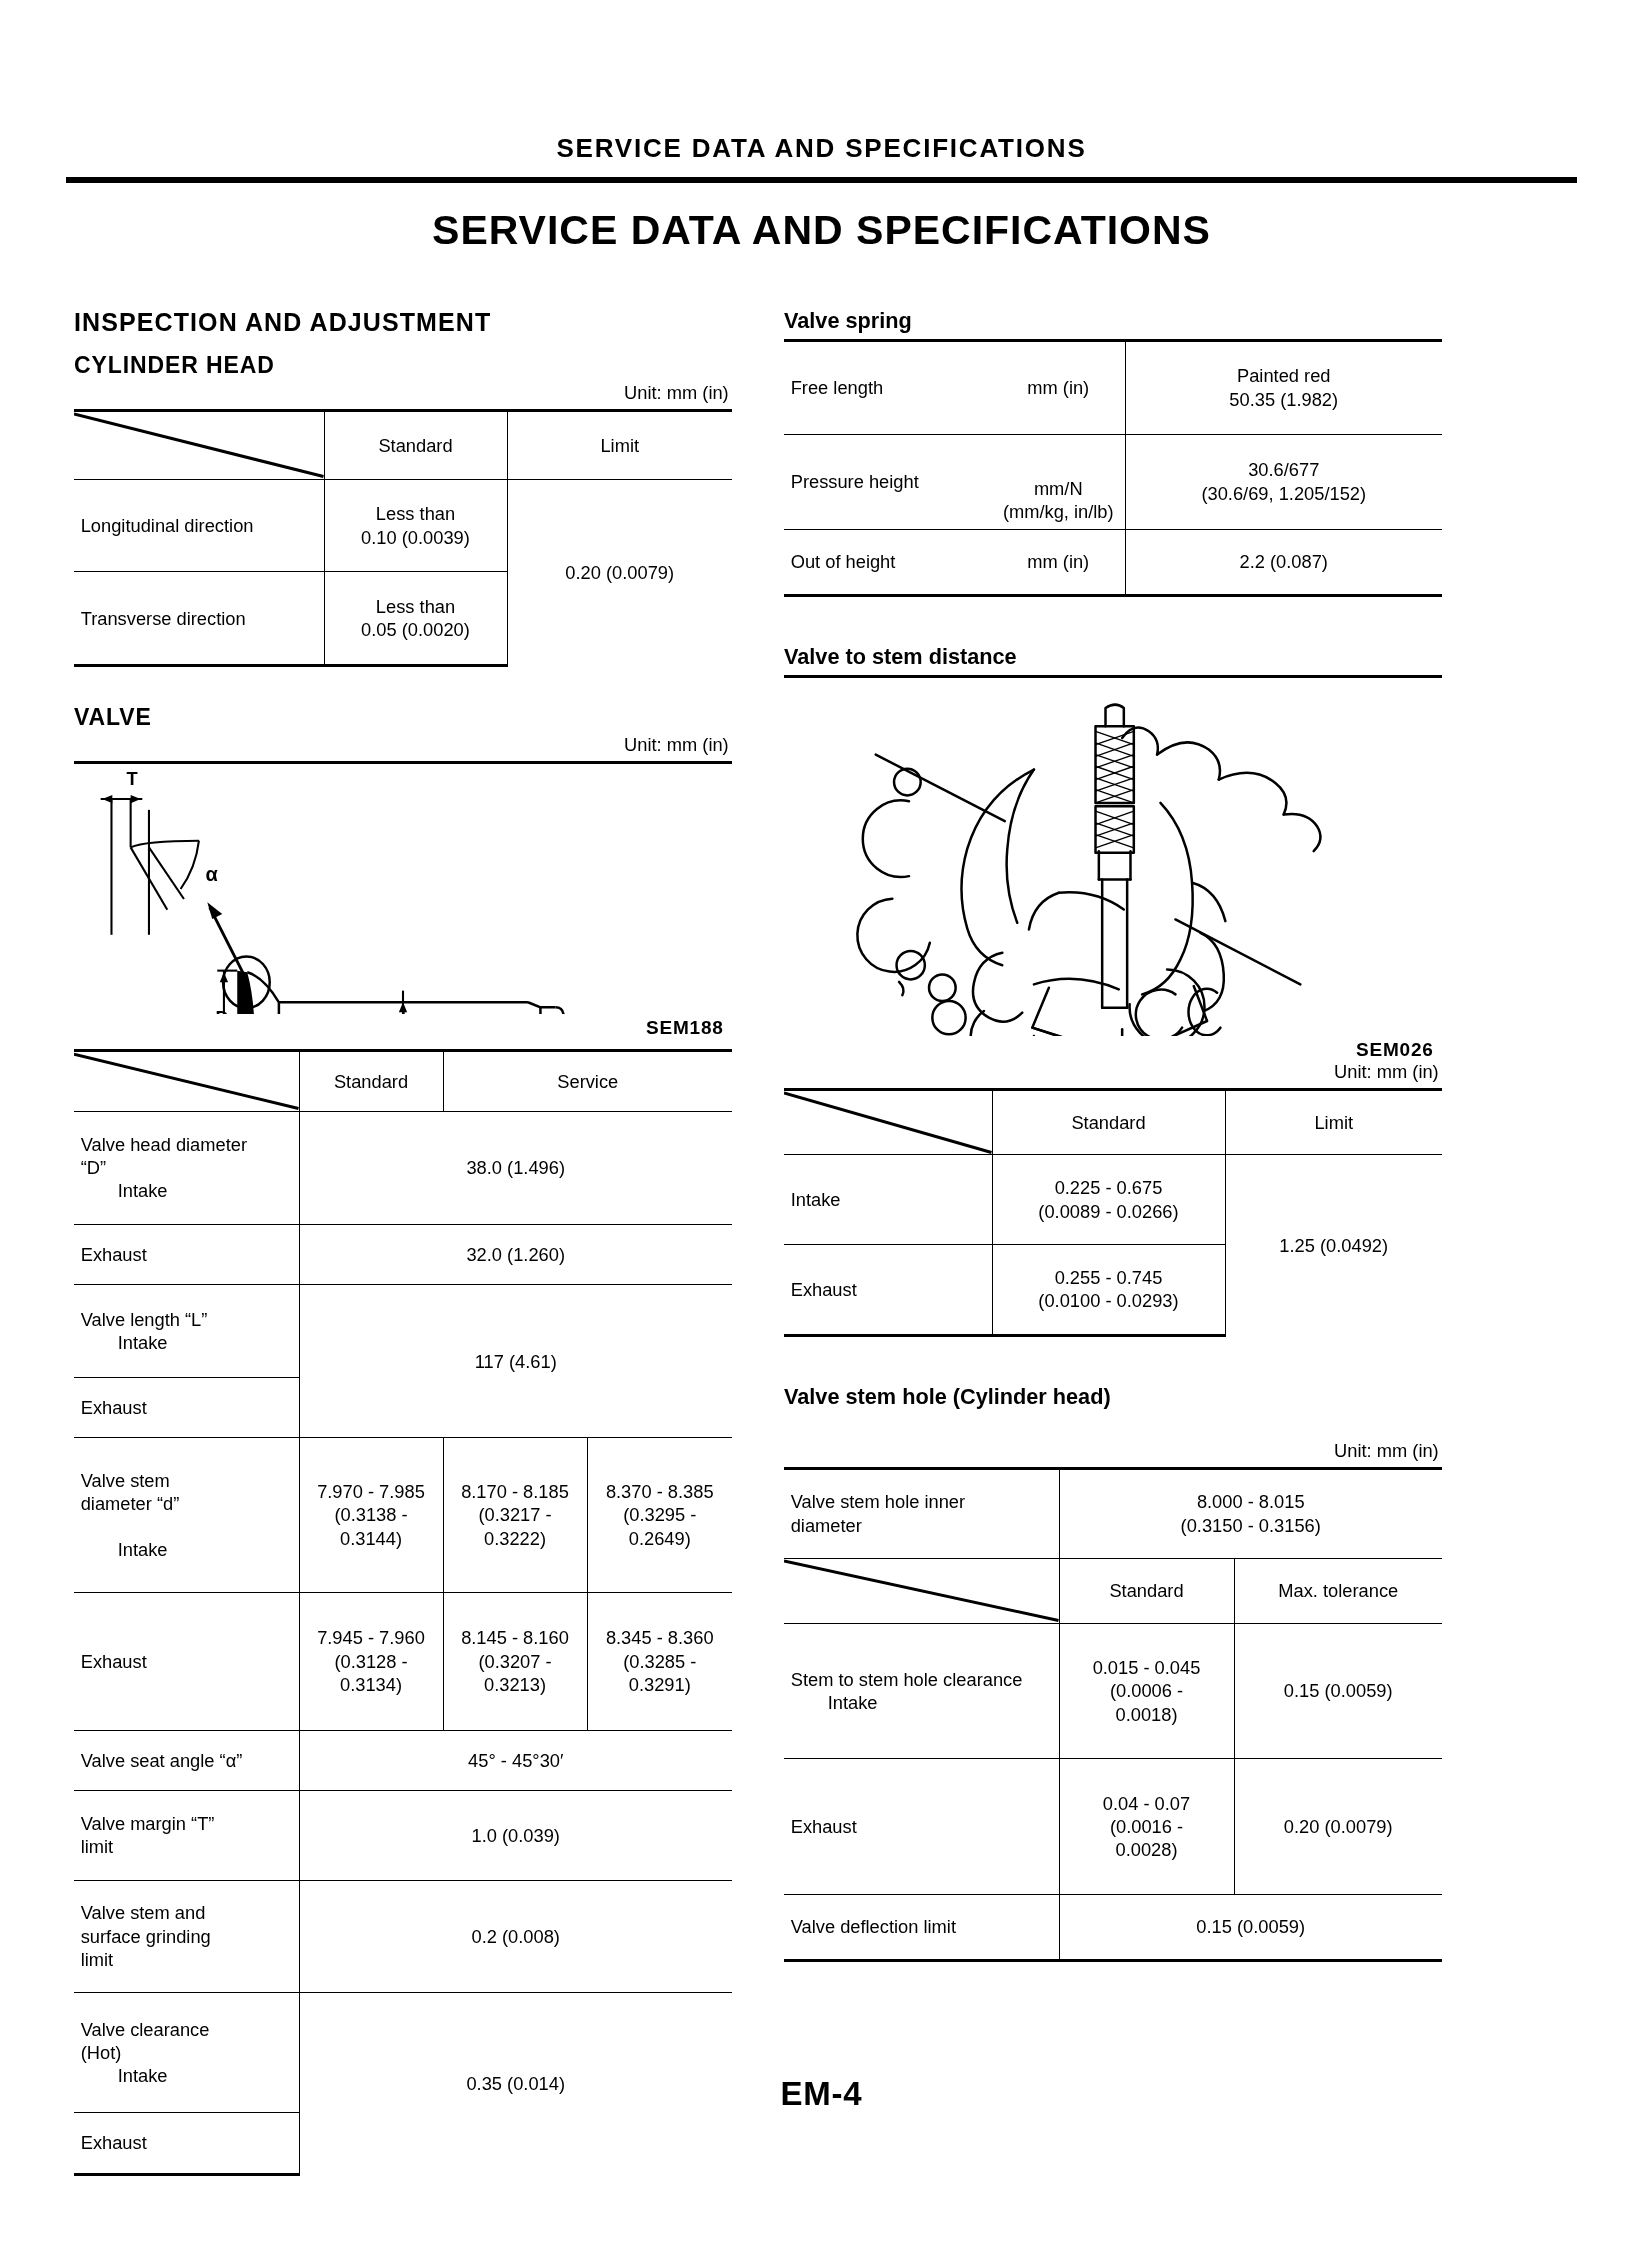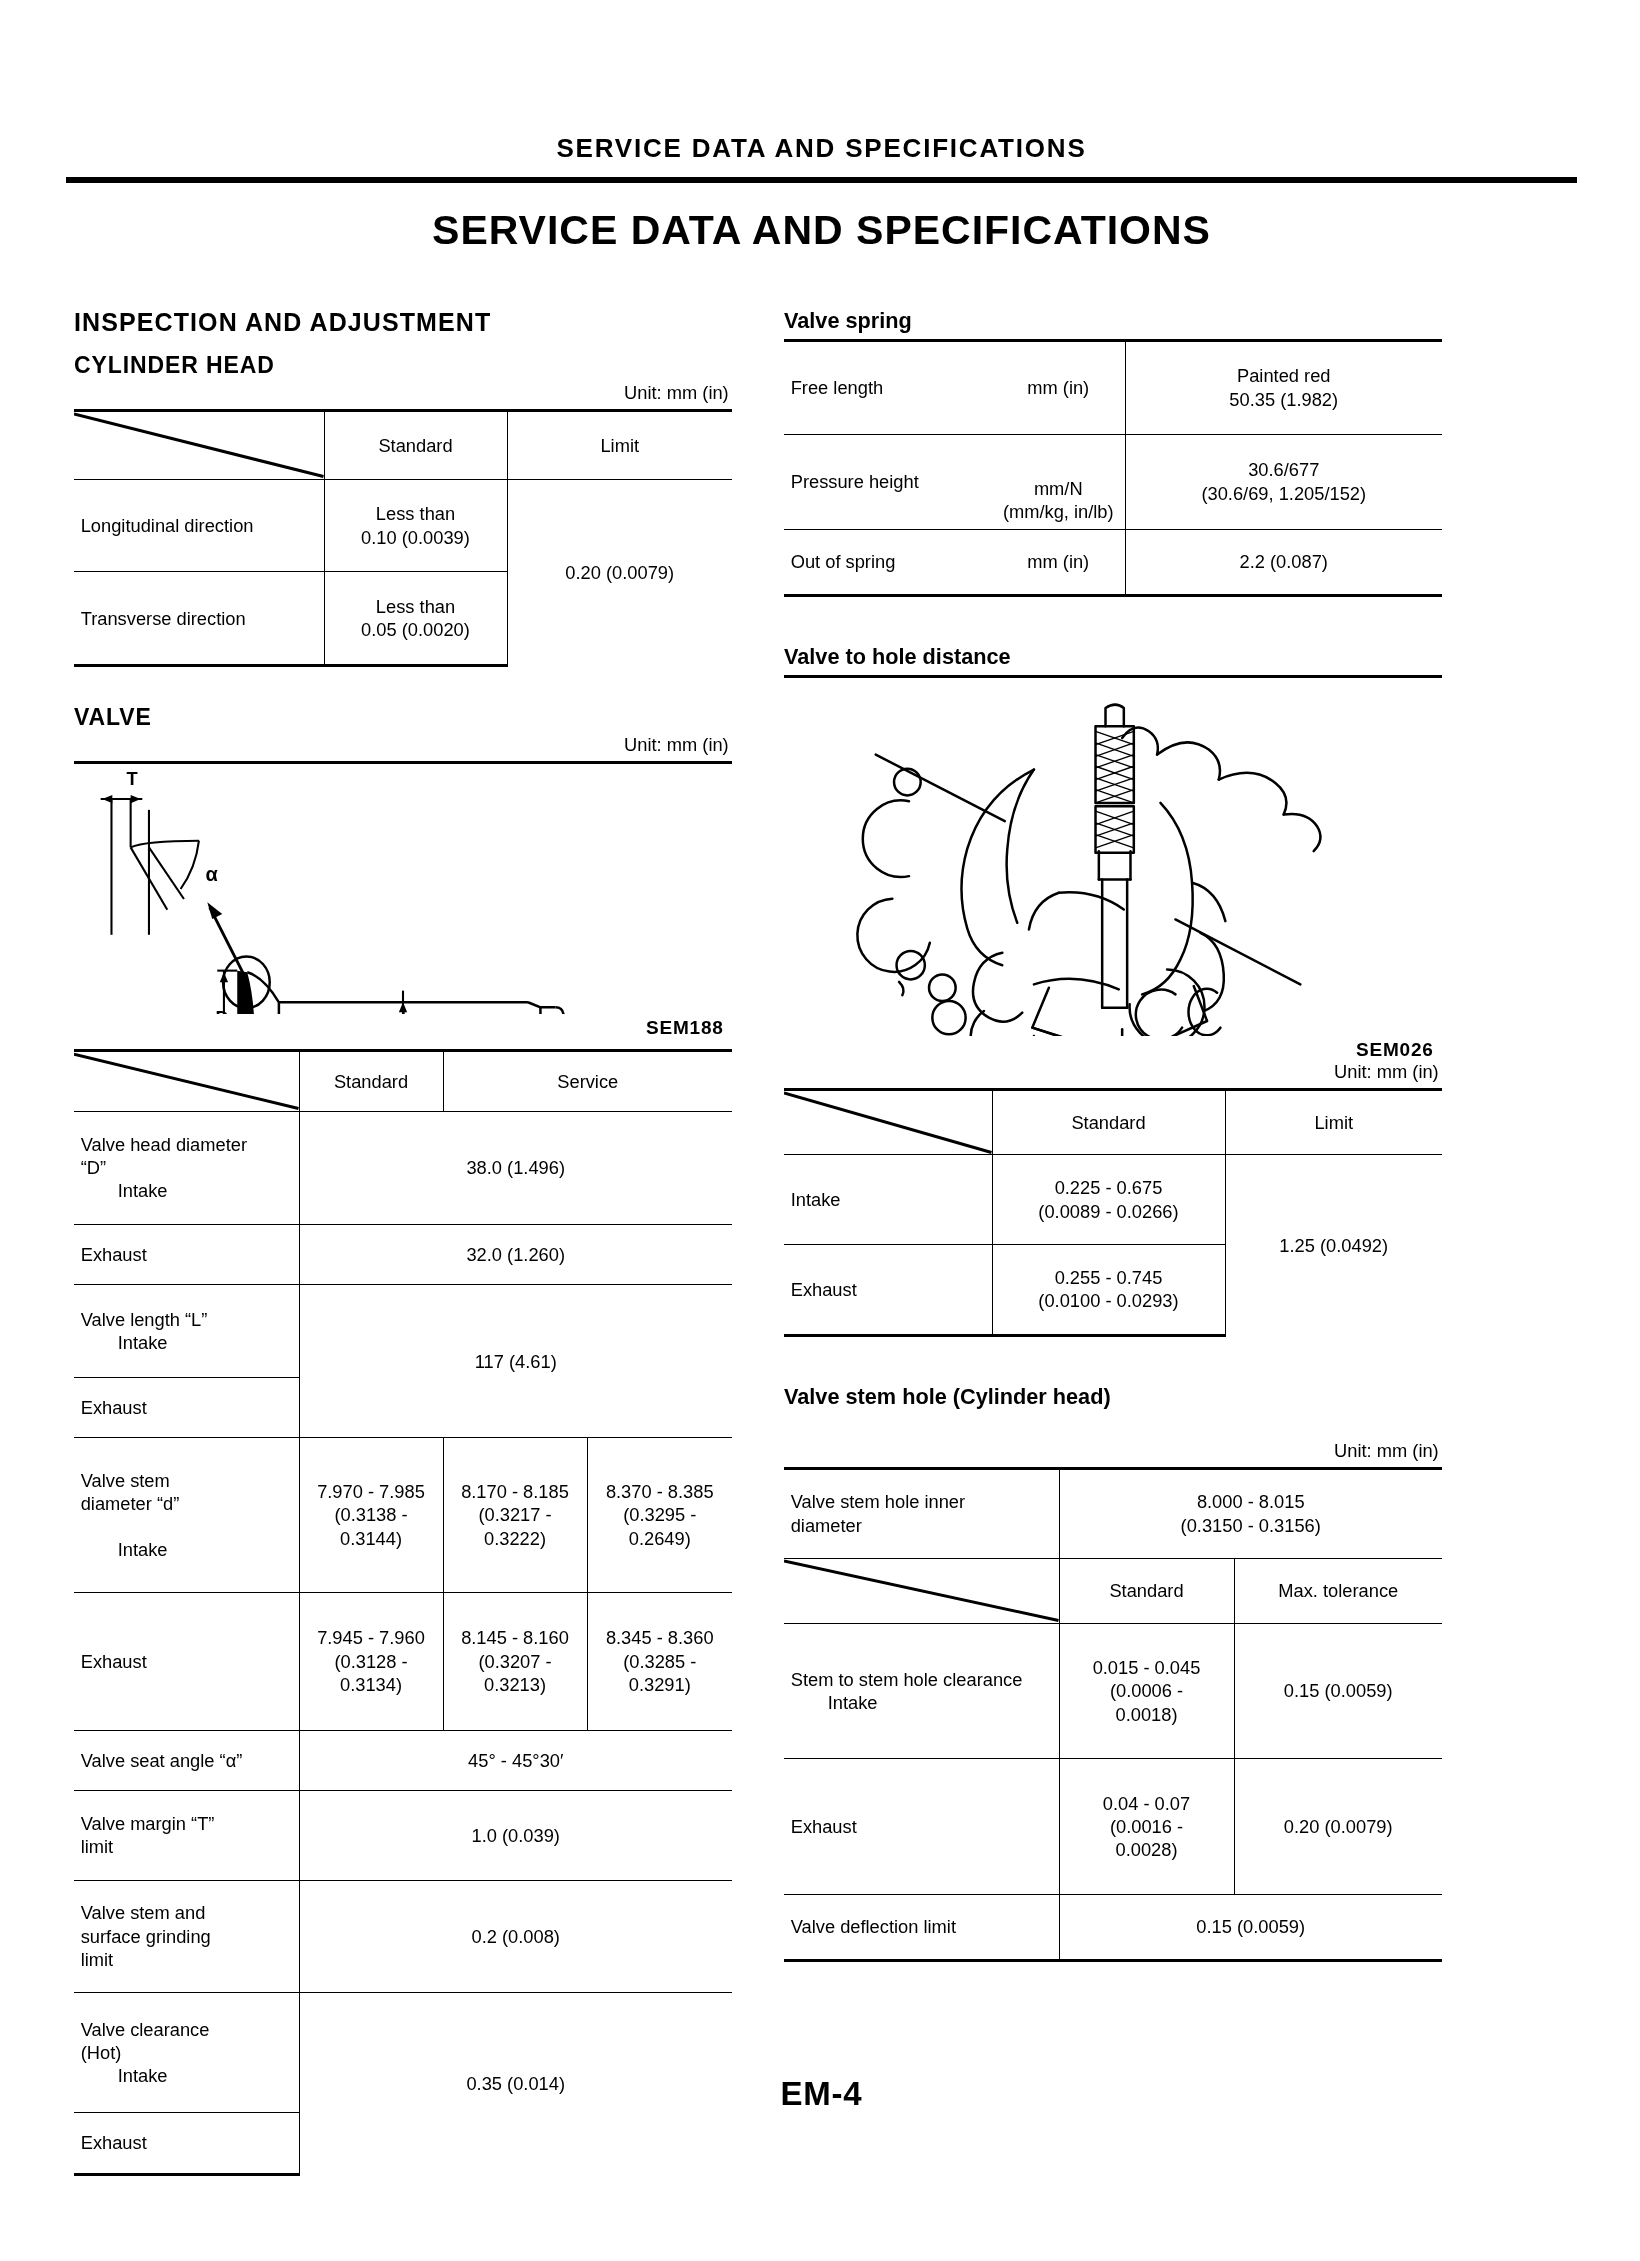--- a/index.html
+++ b/index.html
@@ -418,30 +418,30 @@
           <td class="b-t lft" style="height:83px">
             <div>Pressure height</div>
           </td>
           <td class="b-t ctr" style="vertical-align:bottom">mm/N (mm/kg, in/lb)</td>
           <td class="b-t b-l ctr">
             <div>30.6/677</div>
             <div>(30.6/69, 1.205/152)</div>
           </td>
         </tr>
         <tr>
-          <td class="b-t tb-bot lft" style="height:52px">Out of spring</td>
+          <td class="b-t tb-bot lft" style="height:52px">Out of height</td>
           <td class="b-t tb-bot ctr">mm (in)</td>
           <td class="b-t tb-bot b-l ctr">2.2 (0.087)</td>
         </tr>
       </tbody>
     </table>
 
     <div class="spacer-56"></div>
 
-    <div class="h-light">Valve to hole distance</div>
+    <div class="h-light">Valve to stem distance</div>
 
     <div style="border-top:3.3px solid #000; height:0;"></div>
 
     <div class="fig-wrap">
       <svg width="658" height="358" viewBox="0 0 790 430">
         <g fill="none" stroke="#000" stroke-width="3" stroke-linecap="round" stroke-linejoin="round">
 
           <line x1="110" y1="92" x2="265" y2="172"></line>
           <line x1="470" y1="290" x2="620" y2="368"></line>
 

